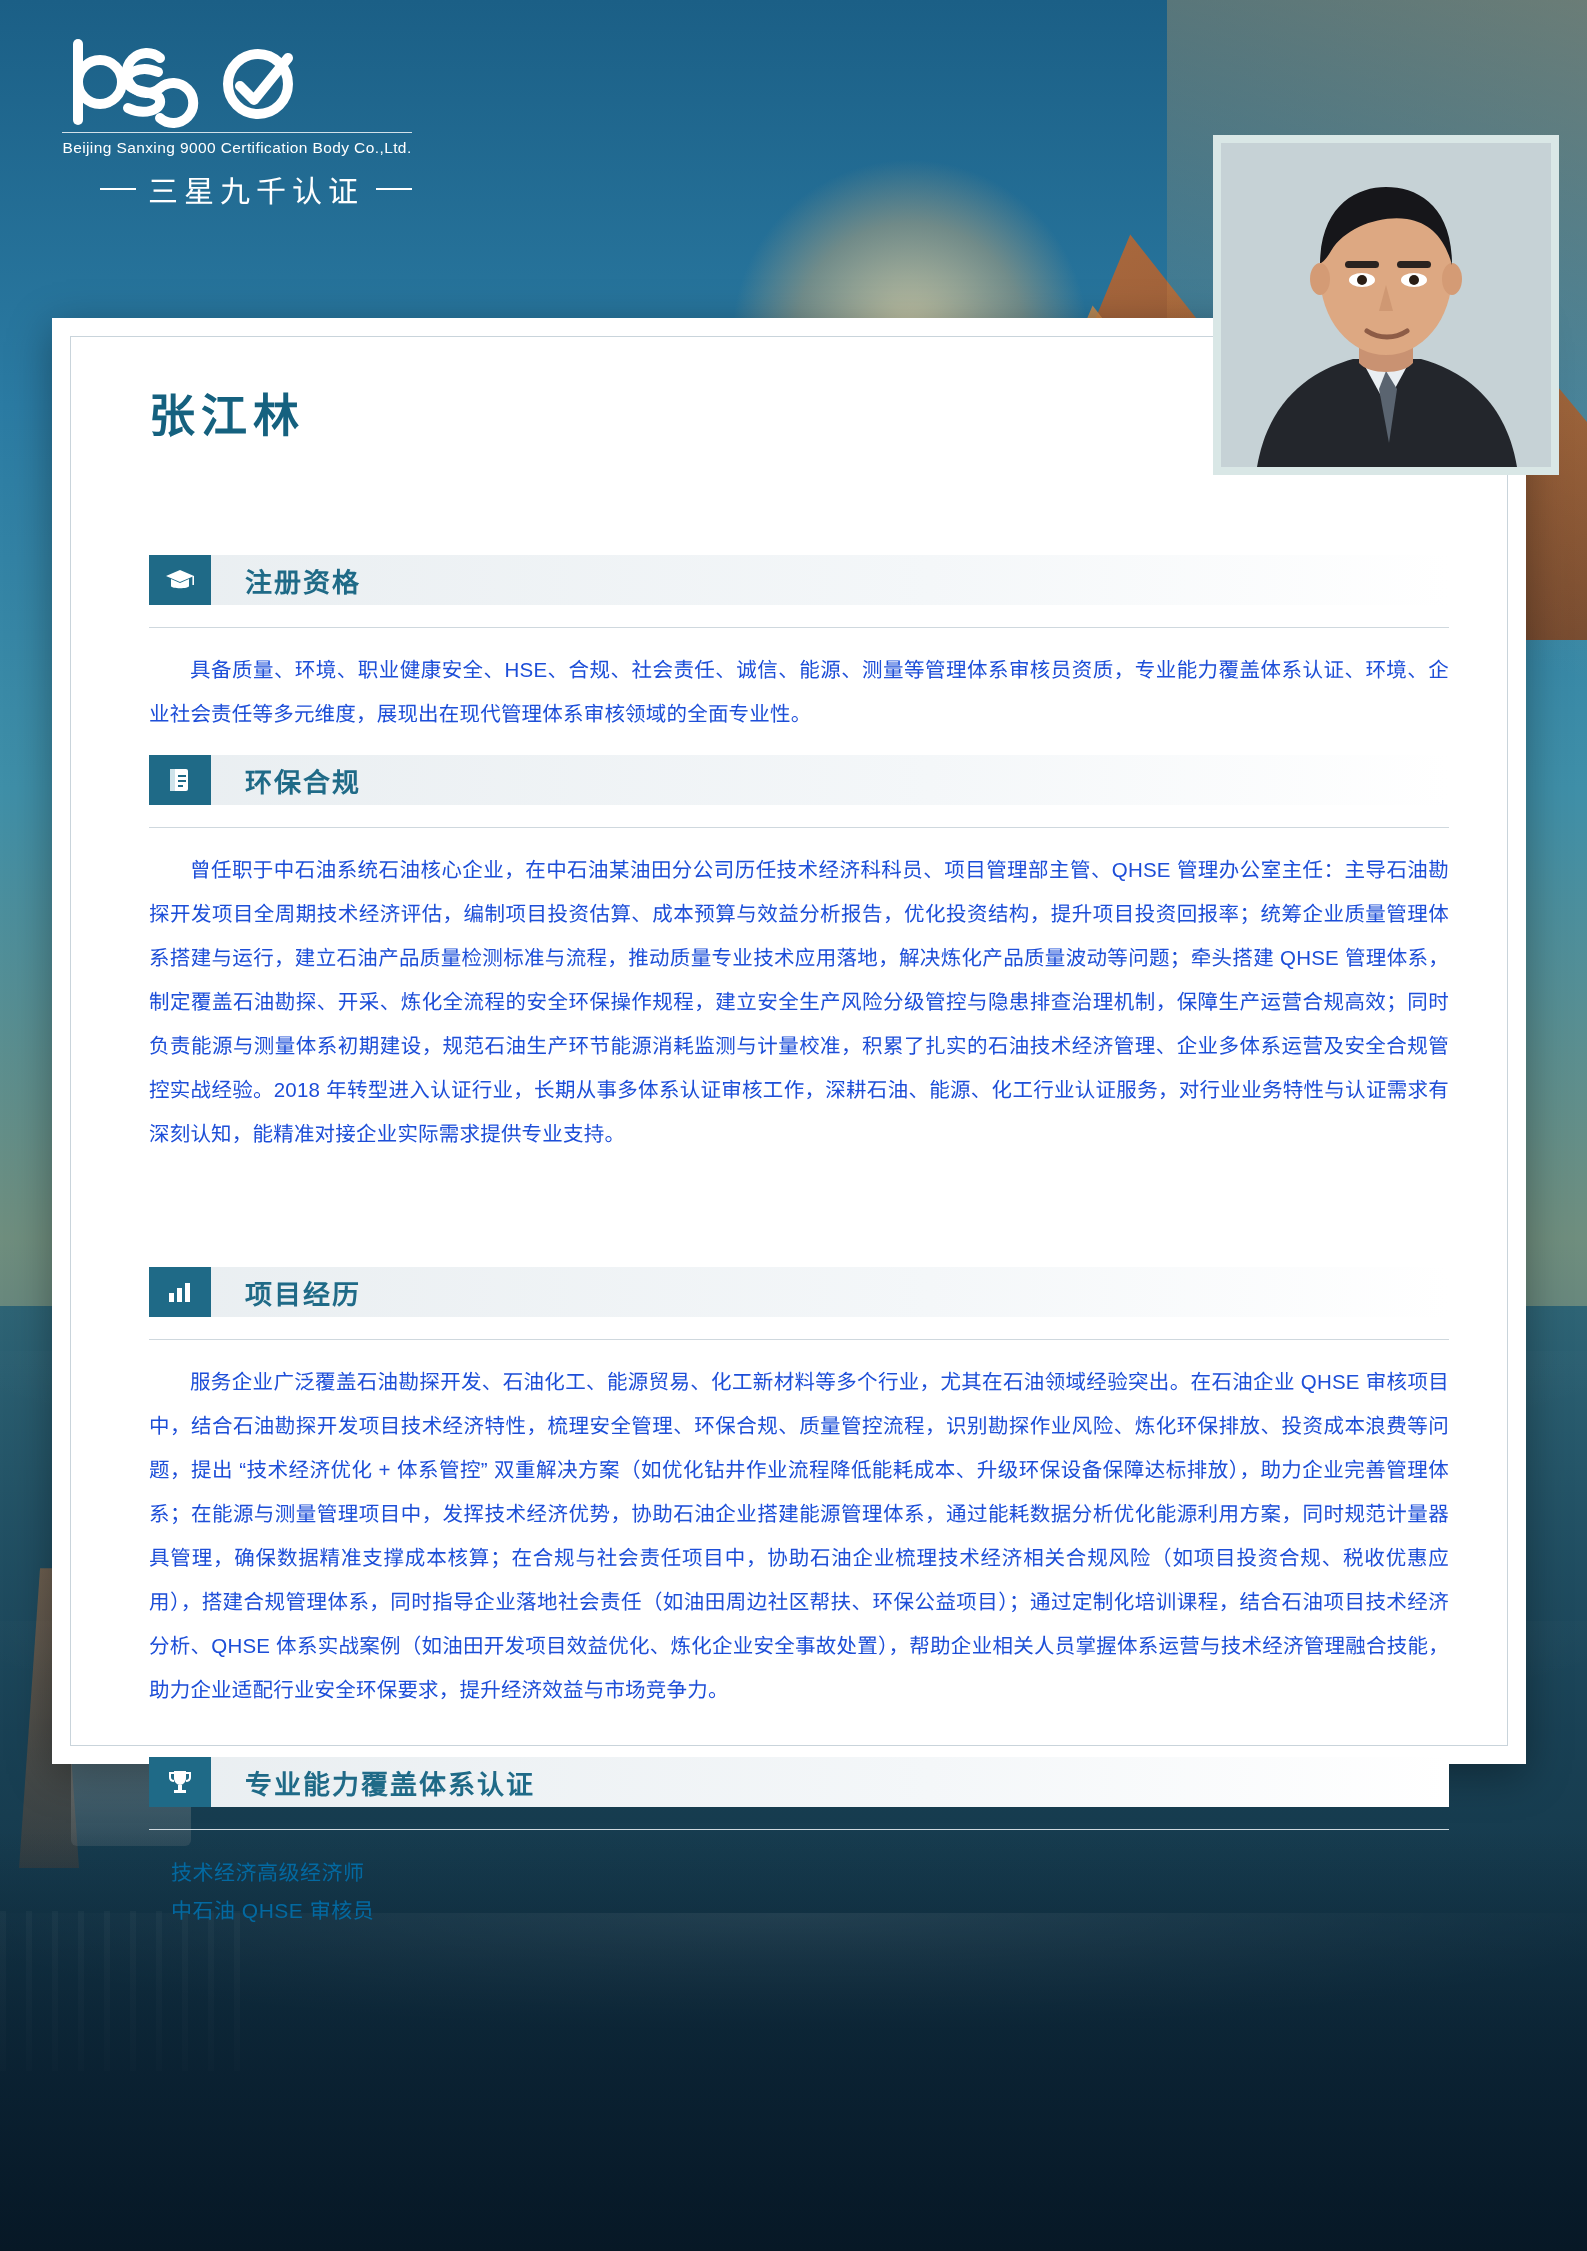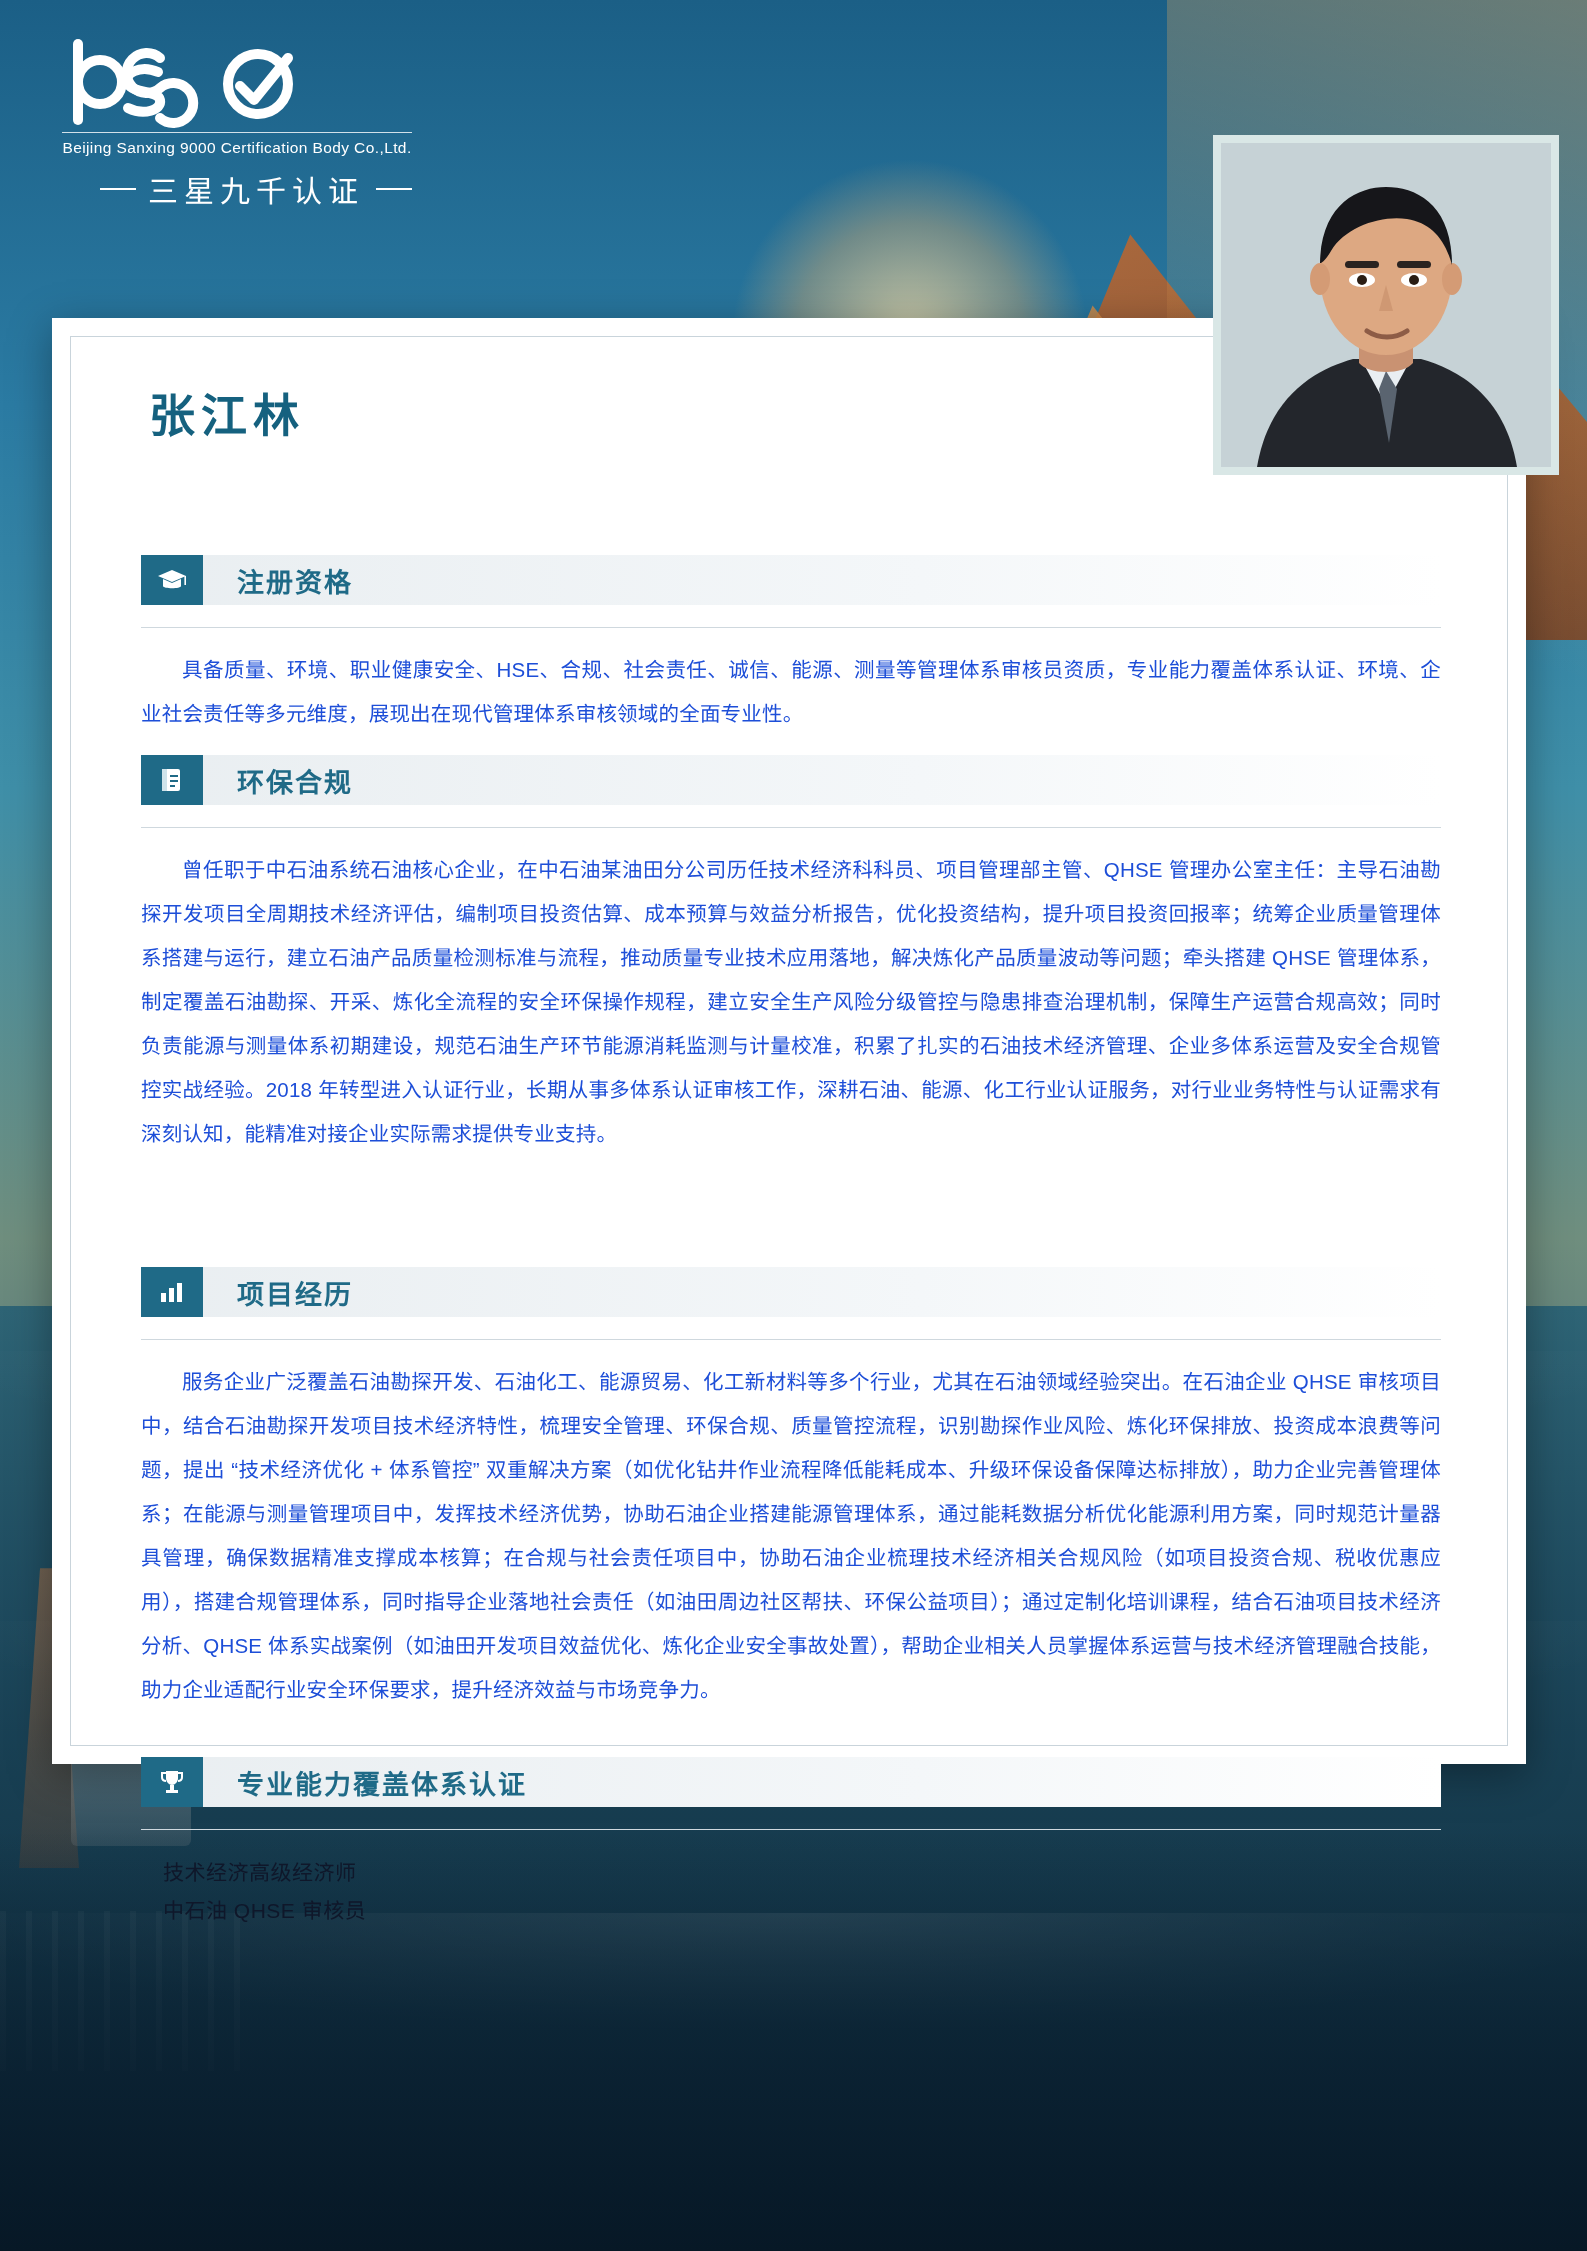--- a/index.html
+++ b/index.html
@@ -204,21 +204,21 @@
   .photo-bg {
     position: absolute;
     inset: 0;
     background: linear-gradient(180deg, #cfd9dc 0%, #b9c6cb 100%);
   }
   .photo-person { position: absolute; inset: 0; }
 
   
   .section {
     position: absolute;
-    left: 70px;
+    left: 78px;
     width: 1300px;
   }
   .sec-head {
     position: relative;
     height: 50px;
     background: linear-gradient(90deg, #e9eef1 0%, #f4f7f9 60%, #ffffff 100%);
     display: flex;
     align-items: center;
   }
   .sec-badge {
@@ -251,21 +251,21 @@
     text-align: justify;
     text-justify: inter-ideograph;
     letter-spacing: 0.2px;
   }
   .sec-body.indent { text-indent: 2em; }
   .cert-list {
     margin-top: 24px;
     padding-left: 22px;
     font-size: 21px;
     line-height: 38px;
-    color: #0f172a;
+    color: #0369a1;
   }
   .cert-list div { letter-spacing: 0.5px; }
 </style>
 </head>
 <body>
 
 <div class="bg">
   <div class="bg-sun"></div>
   <div class="bg-mount-a"></div>
   <div class="bg-mount-b"></div>

